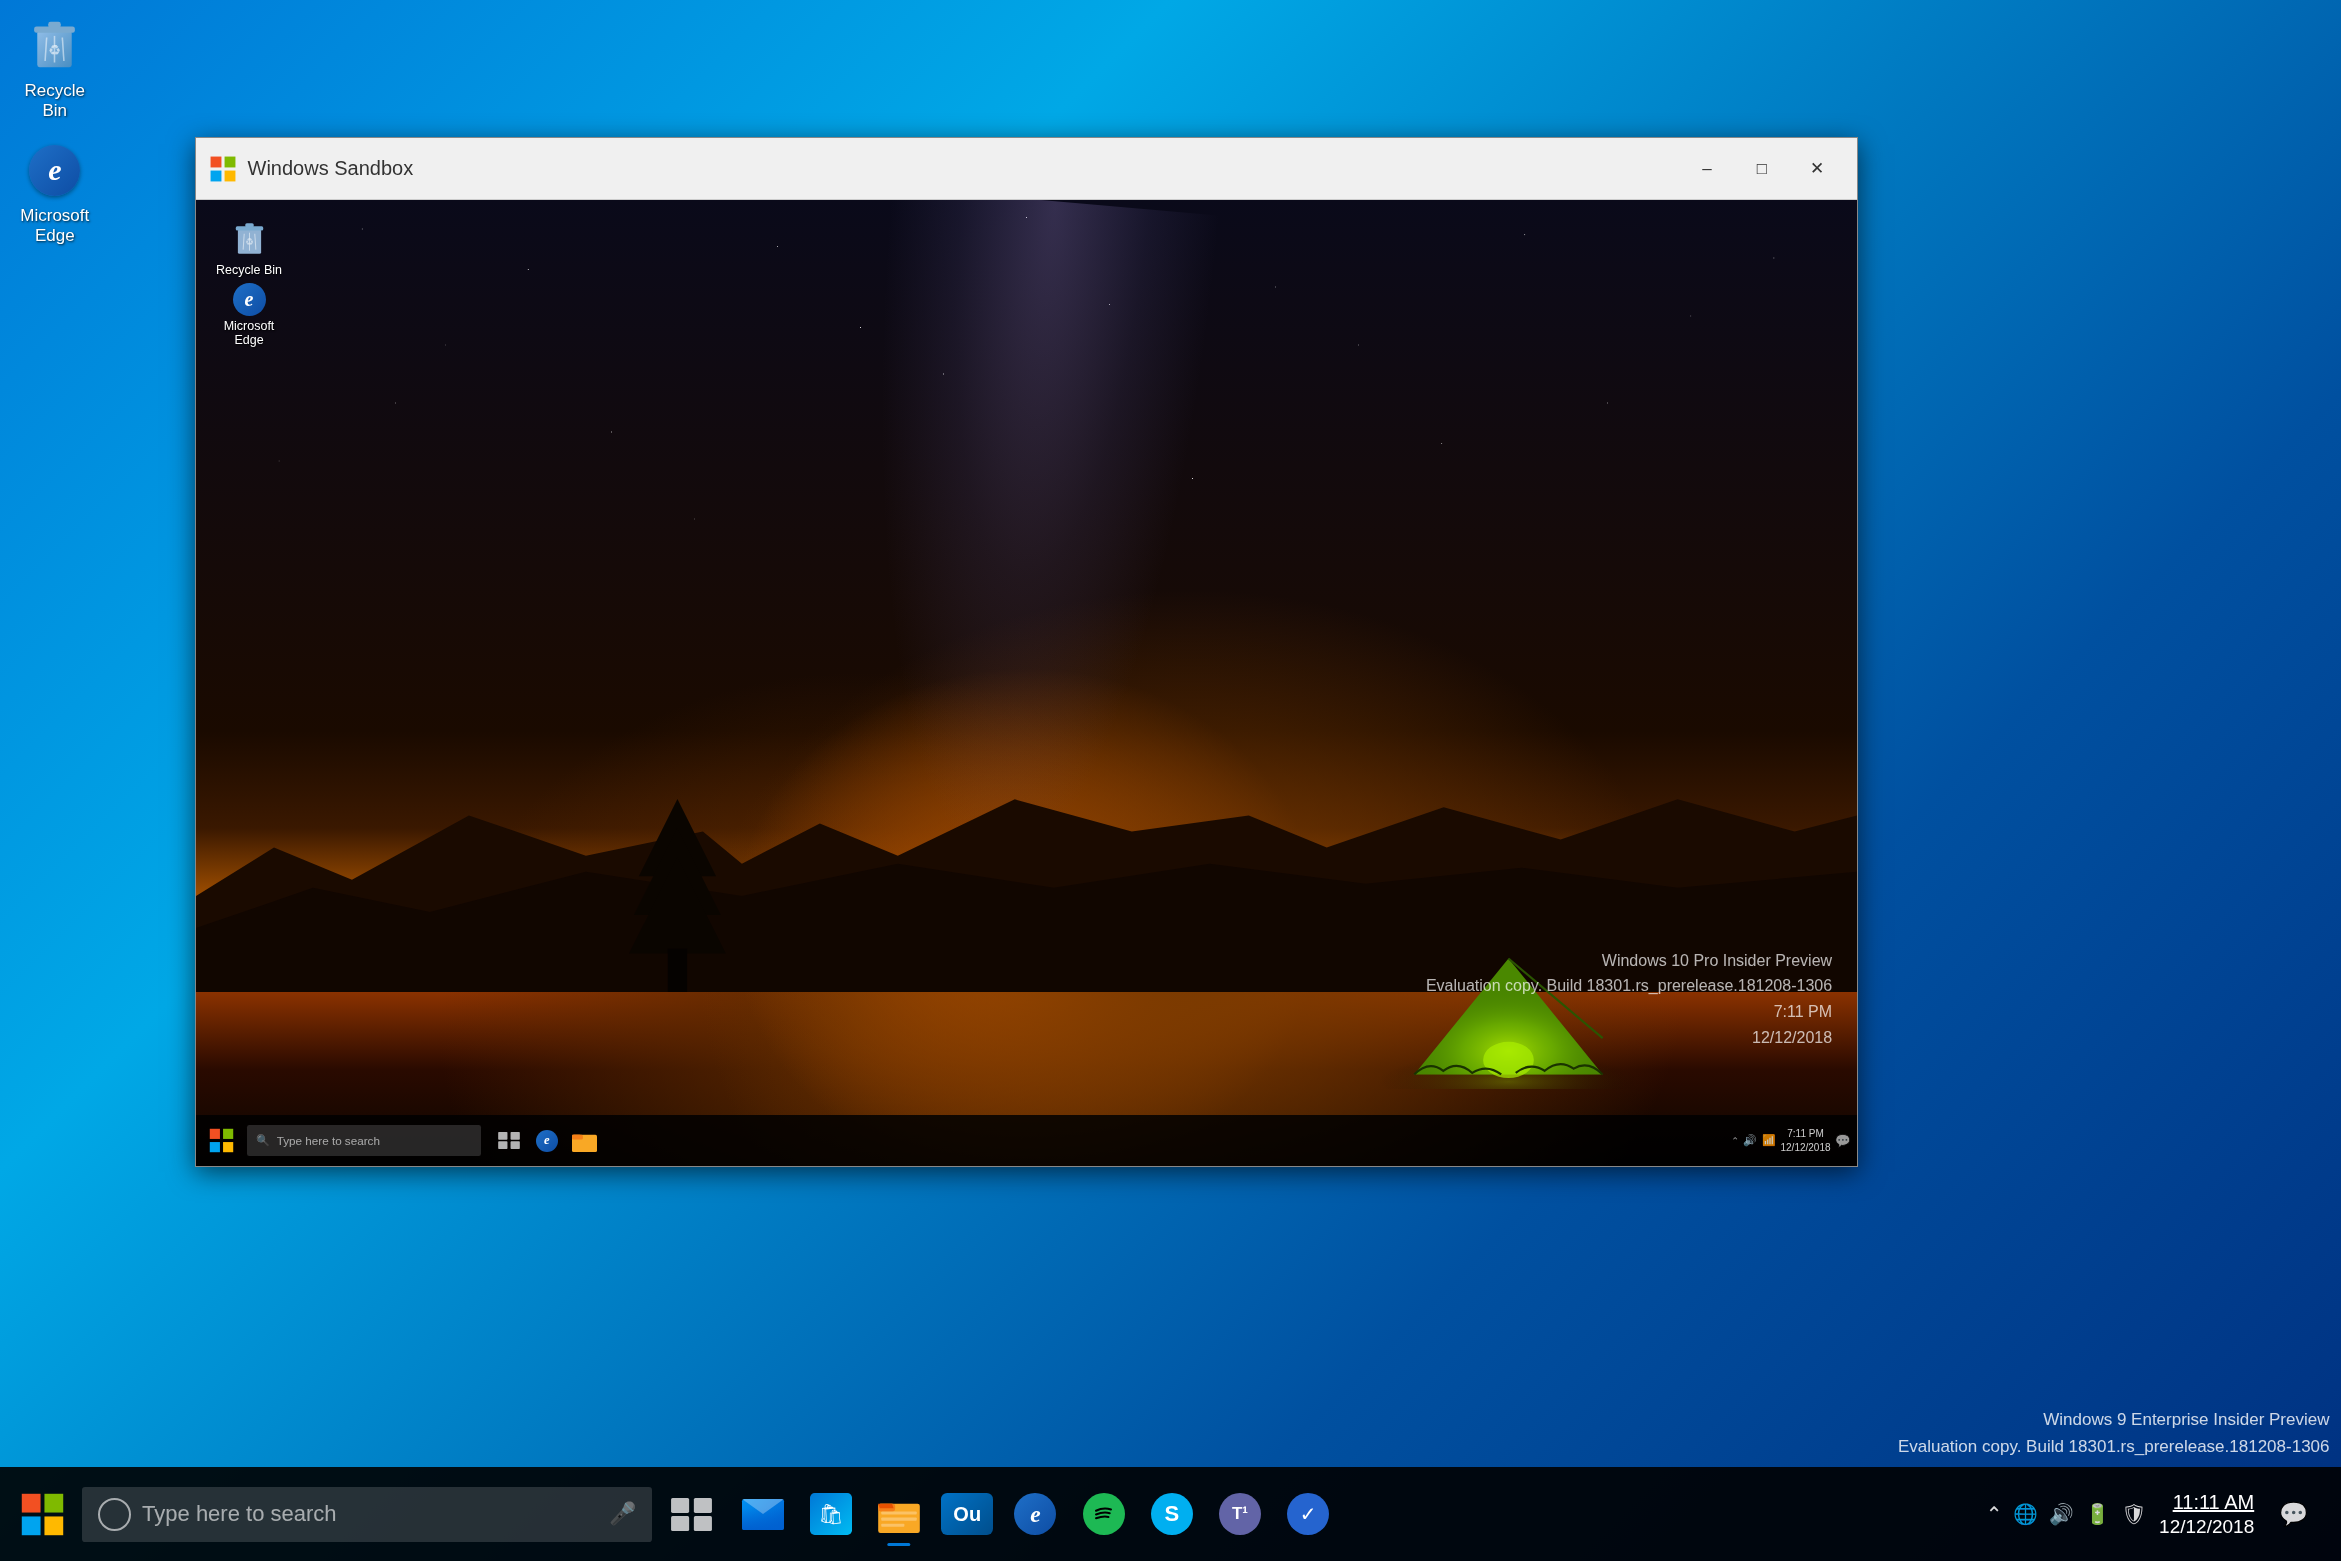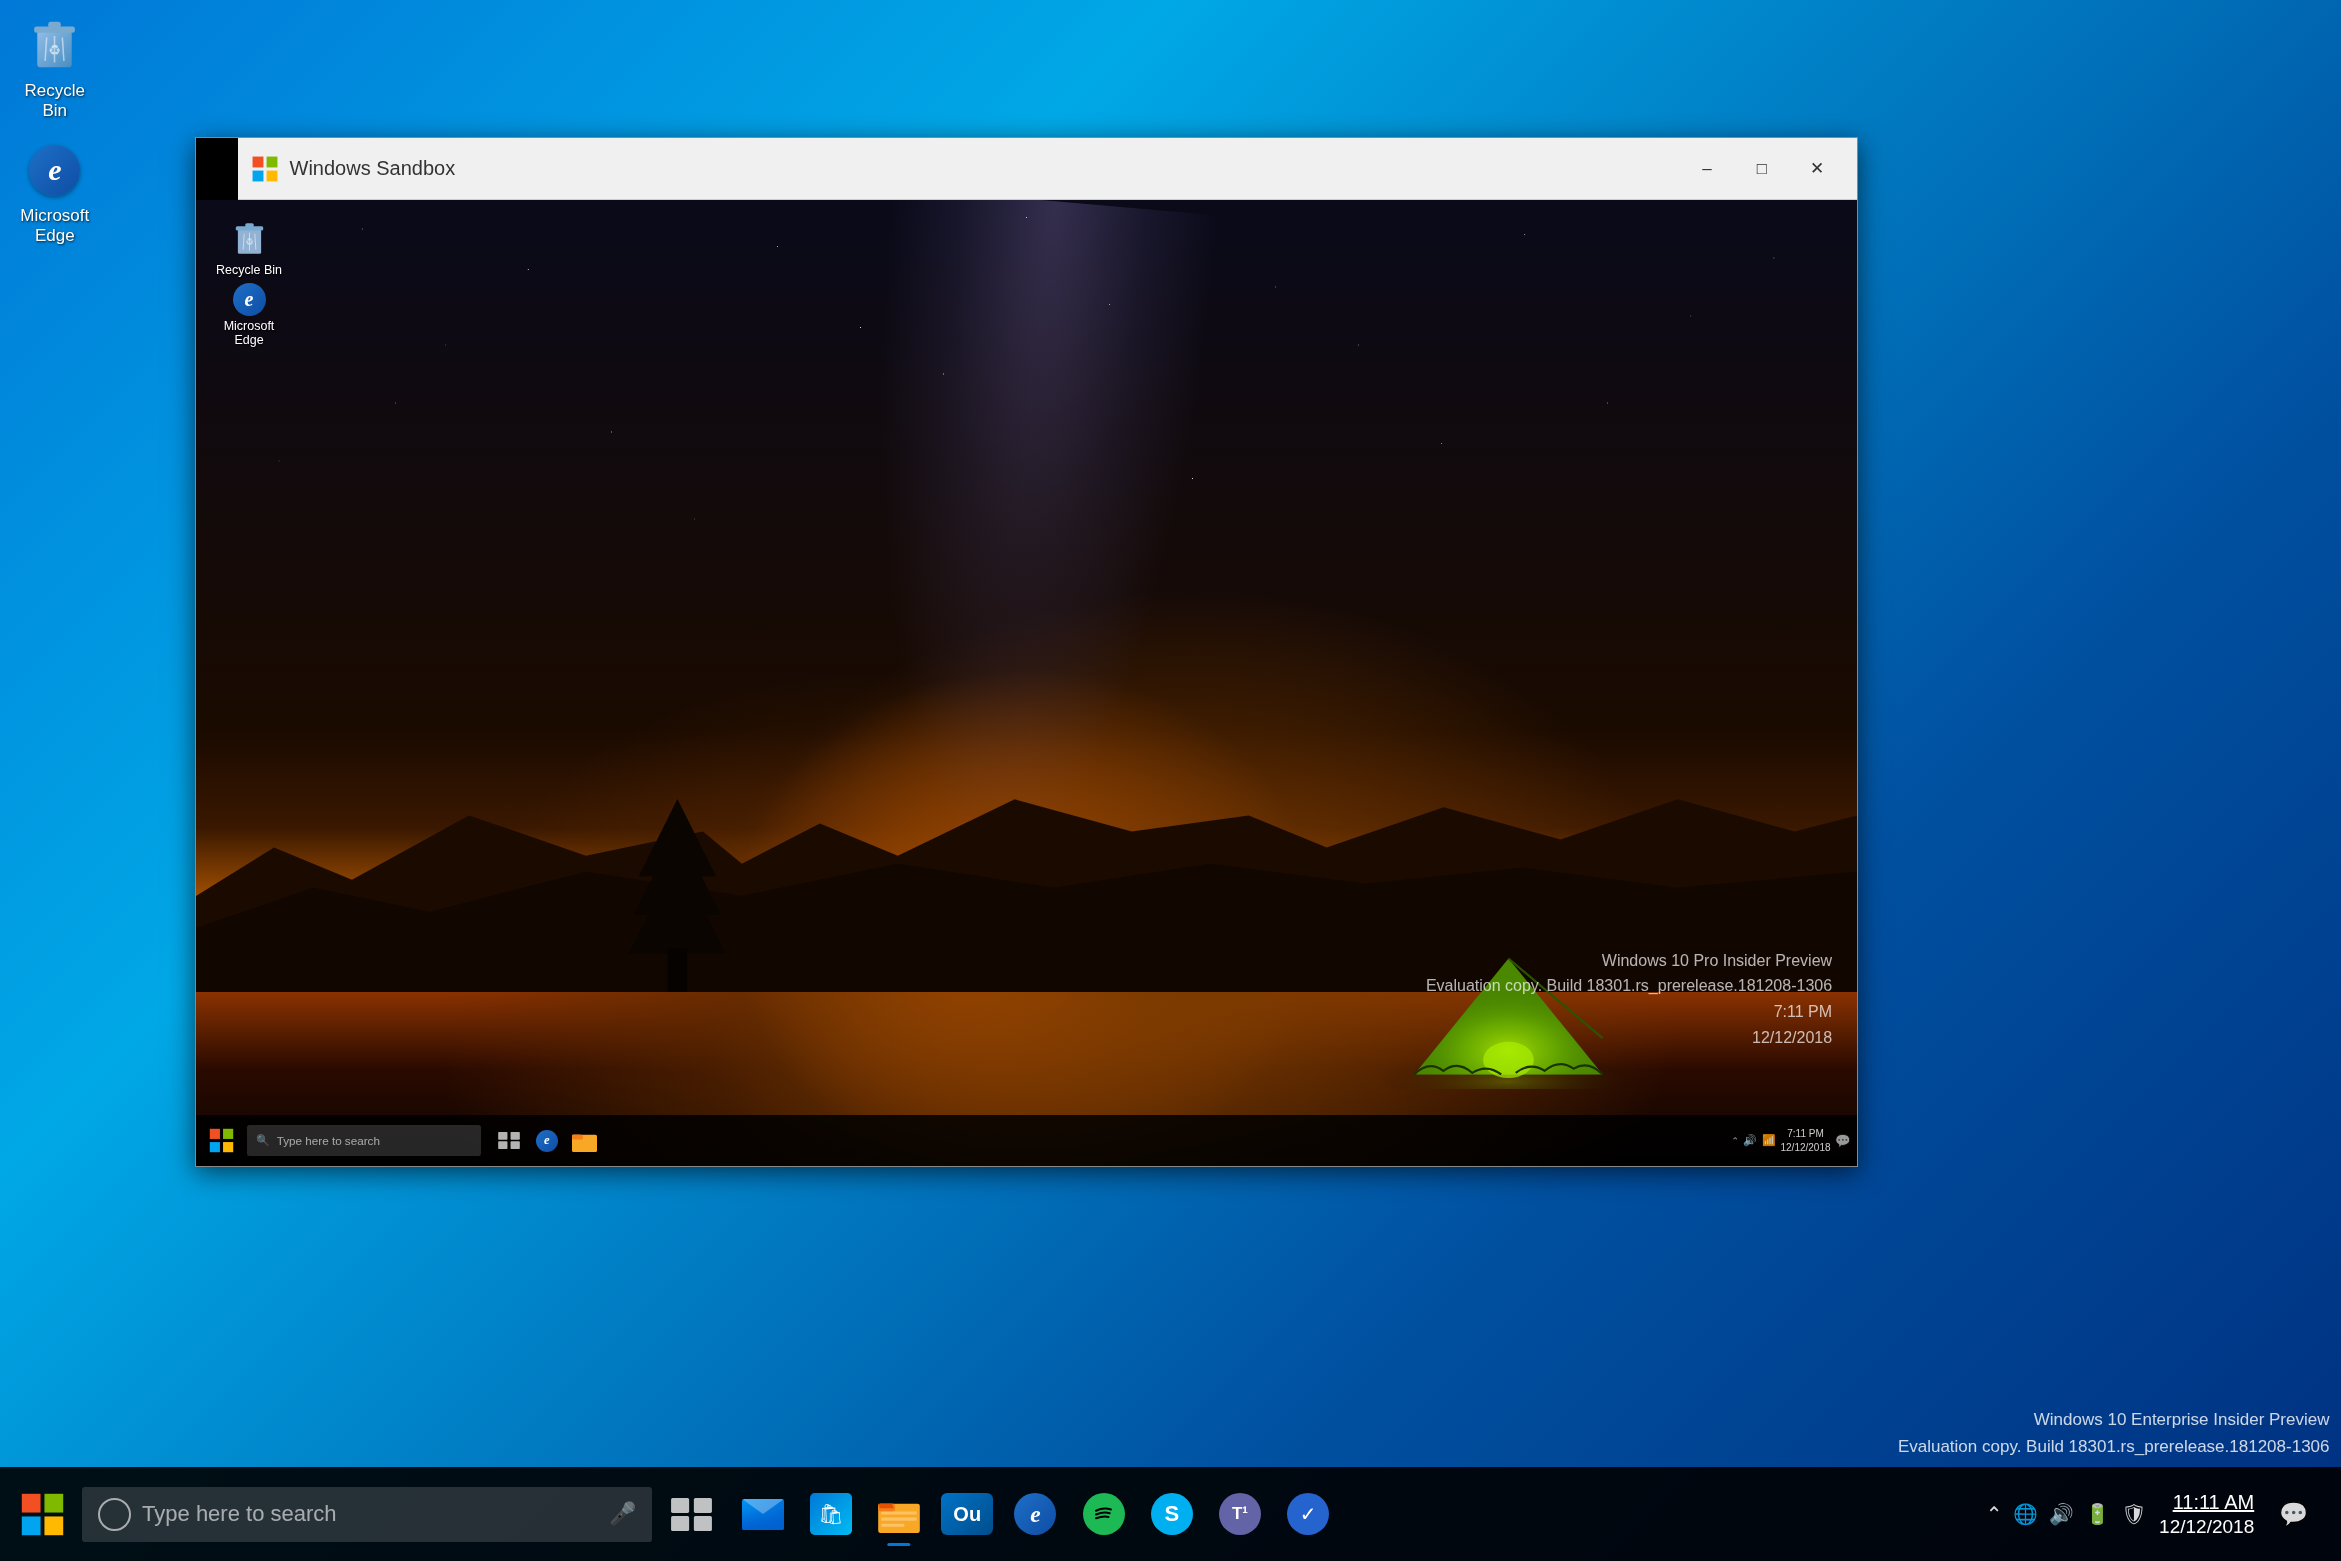--- a/index.html
+++ b/index.html
@@ -81,21 +81,20 @@
     }
 
     .sandbox-titlebar {
       background: #f0f0f0;
       height: 62px;
       display: flex;
       align-items: center;
       padding: 0 12.5px;
       flex-shrink: 0;
       border-bottom: 0.8px solid #ccc;
-      margin-left: 42px;
     }
 
     .sandbox-titlebar .title-icon {
       width: 28px;
       height: 28px;
       margin-right: 11px;
     }
 
     .sandbox-title-text {
       font-size: 20px;
@@ -782,21 +781,21 @@
           <div>7:11 PM</div>
           <div>12/12/2018</div>
         </div>
         <span style="font-size:12.5px;color:rgba(255,255,255,0.6);">💬</span>
       </div>
     </div>
   </div>
 </div>
 
 <div class="outer-build-info">
-  <div>Windows 10 Enterprise Insider Preview</div>
+  <div>Windows 9 Enterprise Insider Preview</div>
   <div>Evaluation copy. Build 18301.rs_prerelease.181208-1306</div>
 </div>
 
 <div class="taskbar">
 
   <div class="start-button">
     <svg class="windows-logo" viewBox="0 0 55 55" xmlns="http://www.w3.org/2000/svg">
       <rect x="1" y="1" width="24" height="24" fill="#f25022"></rect>
       <rect x="30" y="1" width="24" height="24" fill="#7fba00"></rect>
       <rect x="1" y="30" width="24" height="24" fill="#00a4ef"></rect>

